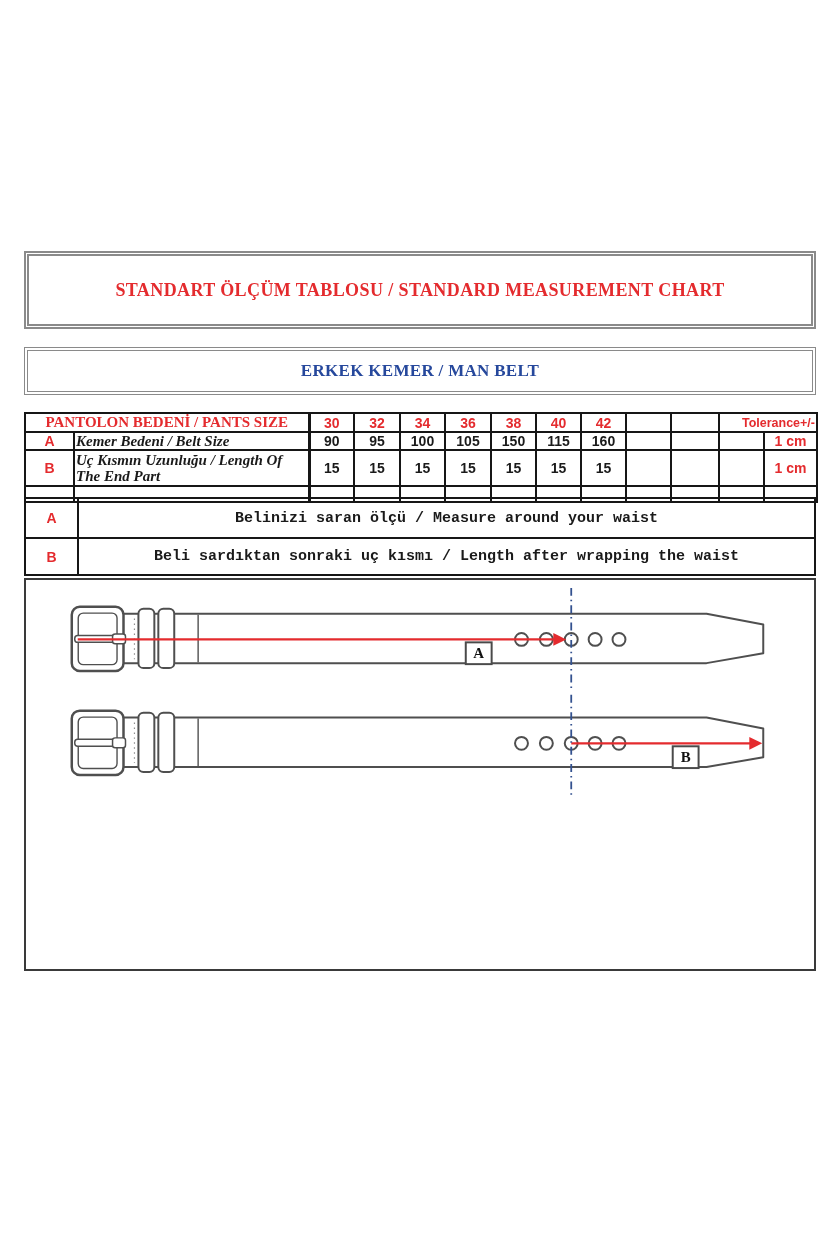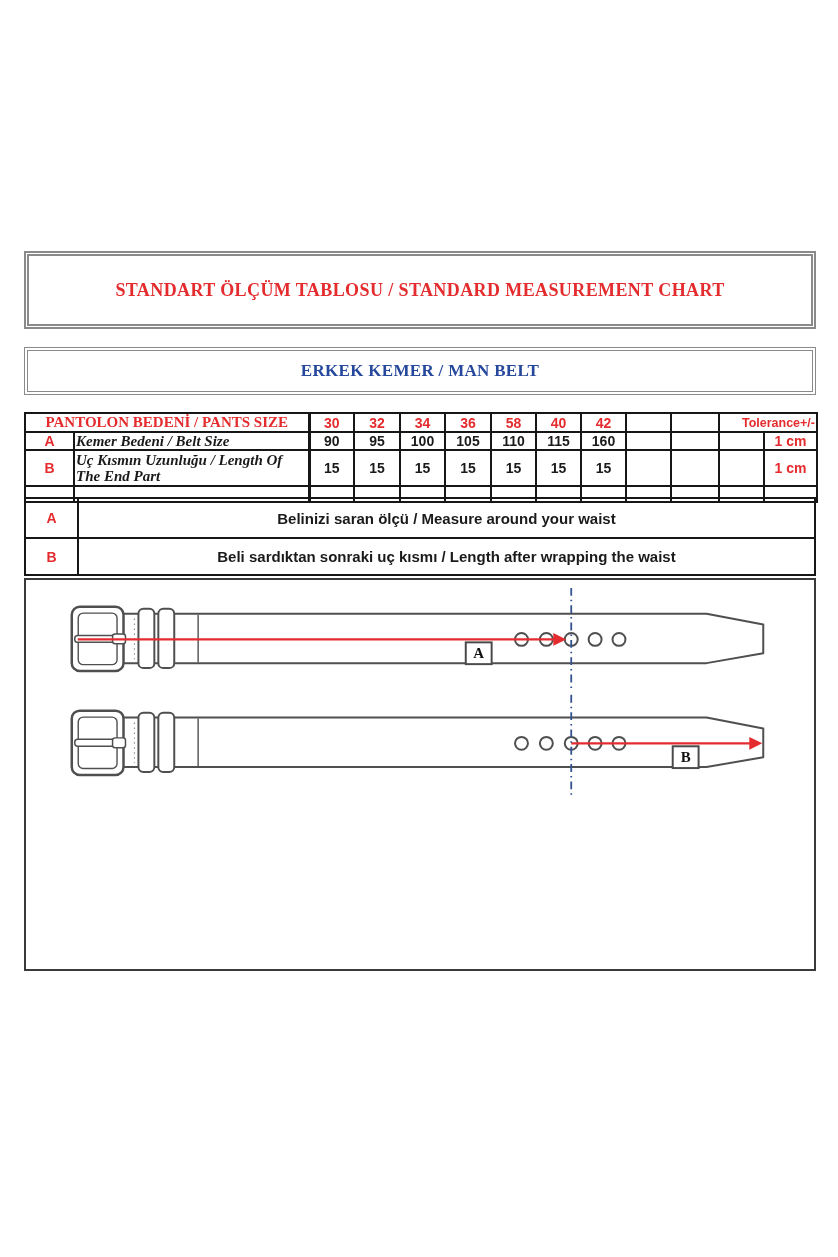--- a/index.html
+++ b/index.html
@@ -34,21 +34,21 @@
   .num{font-family:"Liberation Sans","DejaVu Sans",sans-serif;font-weight:bold;font-size:14px;}
   .lbl{font-family:"Liberation Serif",serif;font-weight:bold;font-size:15px;text-align:left;
        padding-left:4px;line-height:1.08;font-style:italic;}
   .thickL{border-left-width:3px !important;border-radius:7px;}
   .tol{font-size:12.5px;text-align:right;padding-right:3px;}
 
   
   #legend-table{left:24px;top:497px;width:792px;}
   #legend-table td{border:2px solid var(--line);}
   #legend-table .letter{width:49px;text-align:center;}
-  #legend-table .txt{text-align:center;font-family:Liberation Sans, sans-serif;
+  #legend-table .txt{text-align:center;font-family:Liberation Mono, monospace;
                      font-weight:bold;font-size:15px;}
 
   
   #diagram-box{left:24px;top:578px;width:792px;height:393px;border:2px solid #3a3a3a;}
   #diagram-svg{position:absolute;inset:0;width:100%;height:100%;}
   .belt{stroke:#4f4f4f;fill:#fff;stroke-width:2;stroke-linejoin:round;}
   .belt-thin{stroke:#4f4f4f;fill:none;stroke-width:1.4;}
   .stitch{stroke:#8f8f8f;stroke-width:1.2;stroke-dasharray:1.5 3.5;fill:none;}
   .arrow{stroke:var(--red);stroke-width:2.4;fill:none;}
   .arrow-head{fill:var(--red);stroke:none;}
@@ -85,35 +85,35 @@
       <col style="width:45px">
         <col style="width:53px">
     </colgroup>
     <tbody>
         <tr style="height:19px">
       <td colspan="2" class="red serif c">PANTOLON BEDENİ / PANTS SIZE</td>
       <td class="red num c thickL">30</td>
       <td class="red num c">32</td>
       <td class="red num c">34</td>
       <td class="red num c">36</td>
-      <td class="red num c">58</td>
+      <td class="red num c">38</td>
       <td class="red num c">40</td>
       <td class="red num c">42</td>
       <td></td>
       <td></td>
       <td colspan="2" class="red num tol">Tolerance+/-</td>
     </tr>
     <tr style="height:18px">
       <td class="red num c">A</td>
       <td class="lbl">Kemer Bedeni / Belt Size</td>
       <td class="num c thickL">90</td>
       <td class="num c">95</td>
       <td class="num c">100</td>
       <td class="num c">105</td>
-      <td class="num c">110</td>
+      <td class="num c">150</td>
       <td class="num c">115</td>
       <td class="num c">160</td>
       <td></td>
       <td></td>
       <td></td>
       <td class="red num c">1 cm</td>
     </tr>
     <tr style="height:36px">
       <td class="red num c">B</td>
       <td class="lbl wrap">Uç Kısmın Uzunluğu / Length Of The End Part</td>

